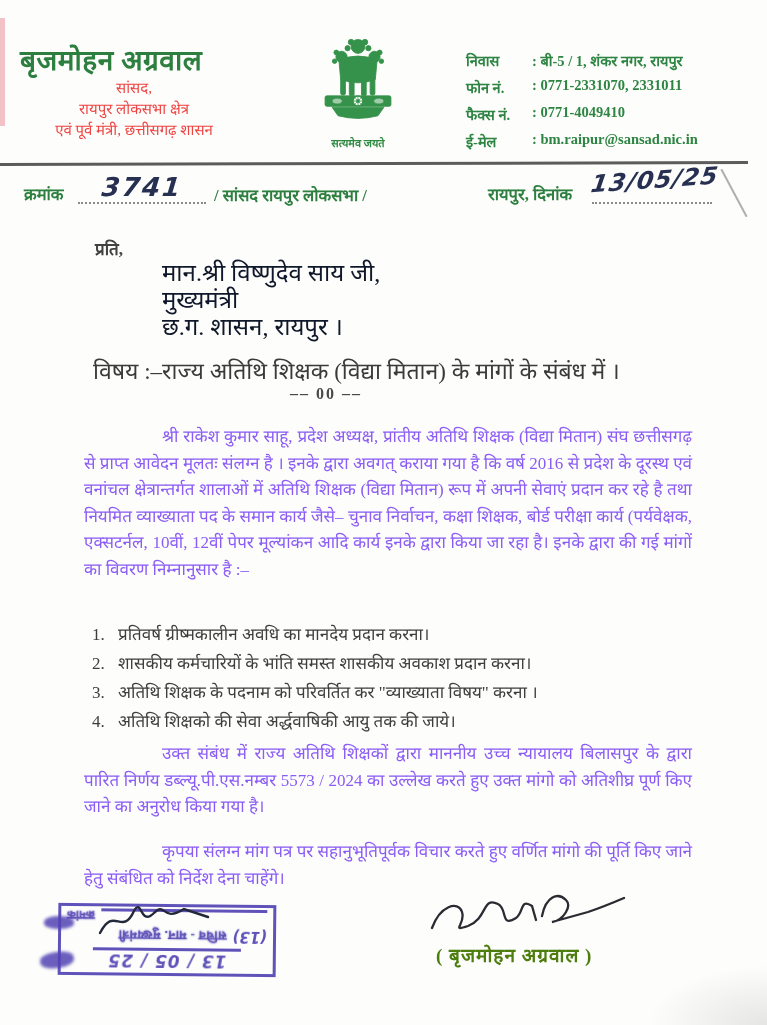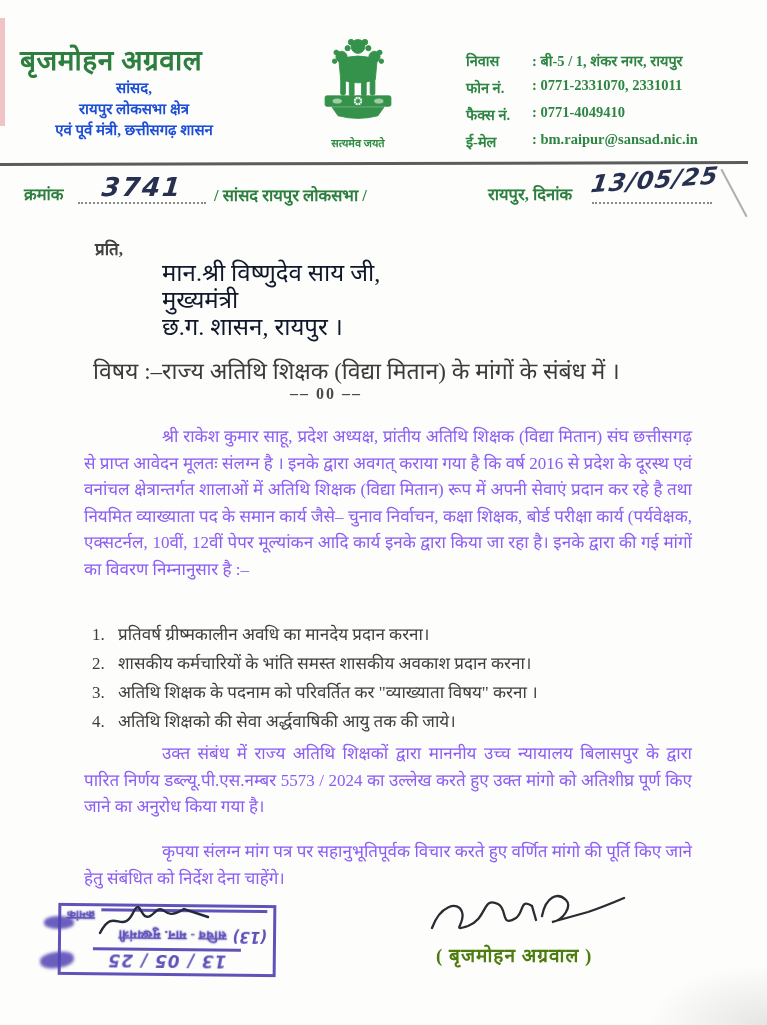--- a/index.html
+++ b/index.html
@@ -5,21 +5,21 @@
   html,body{margin:0;padding:0;background:#8a8a8a;}
   .page{
     position:relative;width:767px;height:1025px;margin:0 auto;
     background:#fdfdfb;overflow:hidden;
     font-family:"Liberation Serif","DejaVu Sans",serif;
     color:#424242;
   }
   .abs{position:absolute;}
   
   .lh-name{left:20px;top:40px;font-size:28px;font-weight:bold;color:#2c7f3e;letter-spacing:.5px;}
-  .lh-titles{left:0;top:78px;width:268px;text-align:center;color:#1d4ed8;font-weight:bold;}
+  .lh-titles{left:0;top:78px;width:268px;text-align:center;color:#ef4444;font-weight:normal;}
   .lh-titles div{font-size:15px;line-height:21px;}
   .emblem-wrap{left:300px;top:34px;width:116px;text-align:center;}
   .emblem-motto{font-size:11px;font-weight:bold;color:#2f8a42;margin-top:1px;}
   .contact{left:466px;top:50px;width:290px;color:#2e8543;font-weight:600;font-size:14.5px;}
   .contact-row{display:flex;margin-bottom:7px;}
   .contact-label{width:66px;flex:none;}
   .contact-value{white-space:nowrap;}
   .contact-row.email2 .contact-label{visibility:hidden;}
   
   .rule{left:0;top:162px;width:748px;height:3px;background:#454545;transform:rotate(-.15deg);opacity:.88;}

